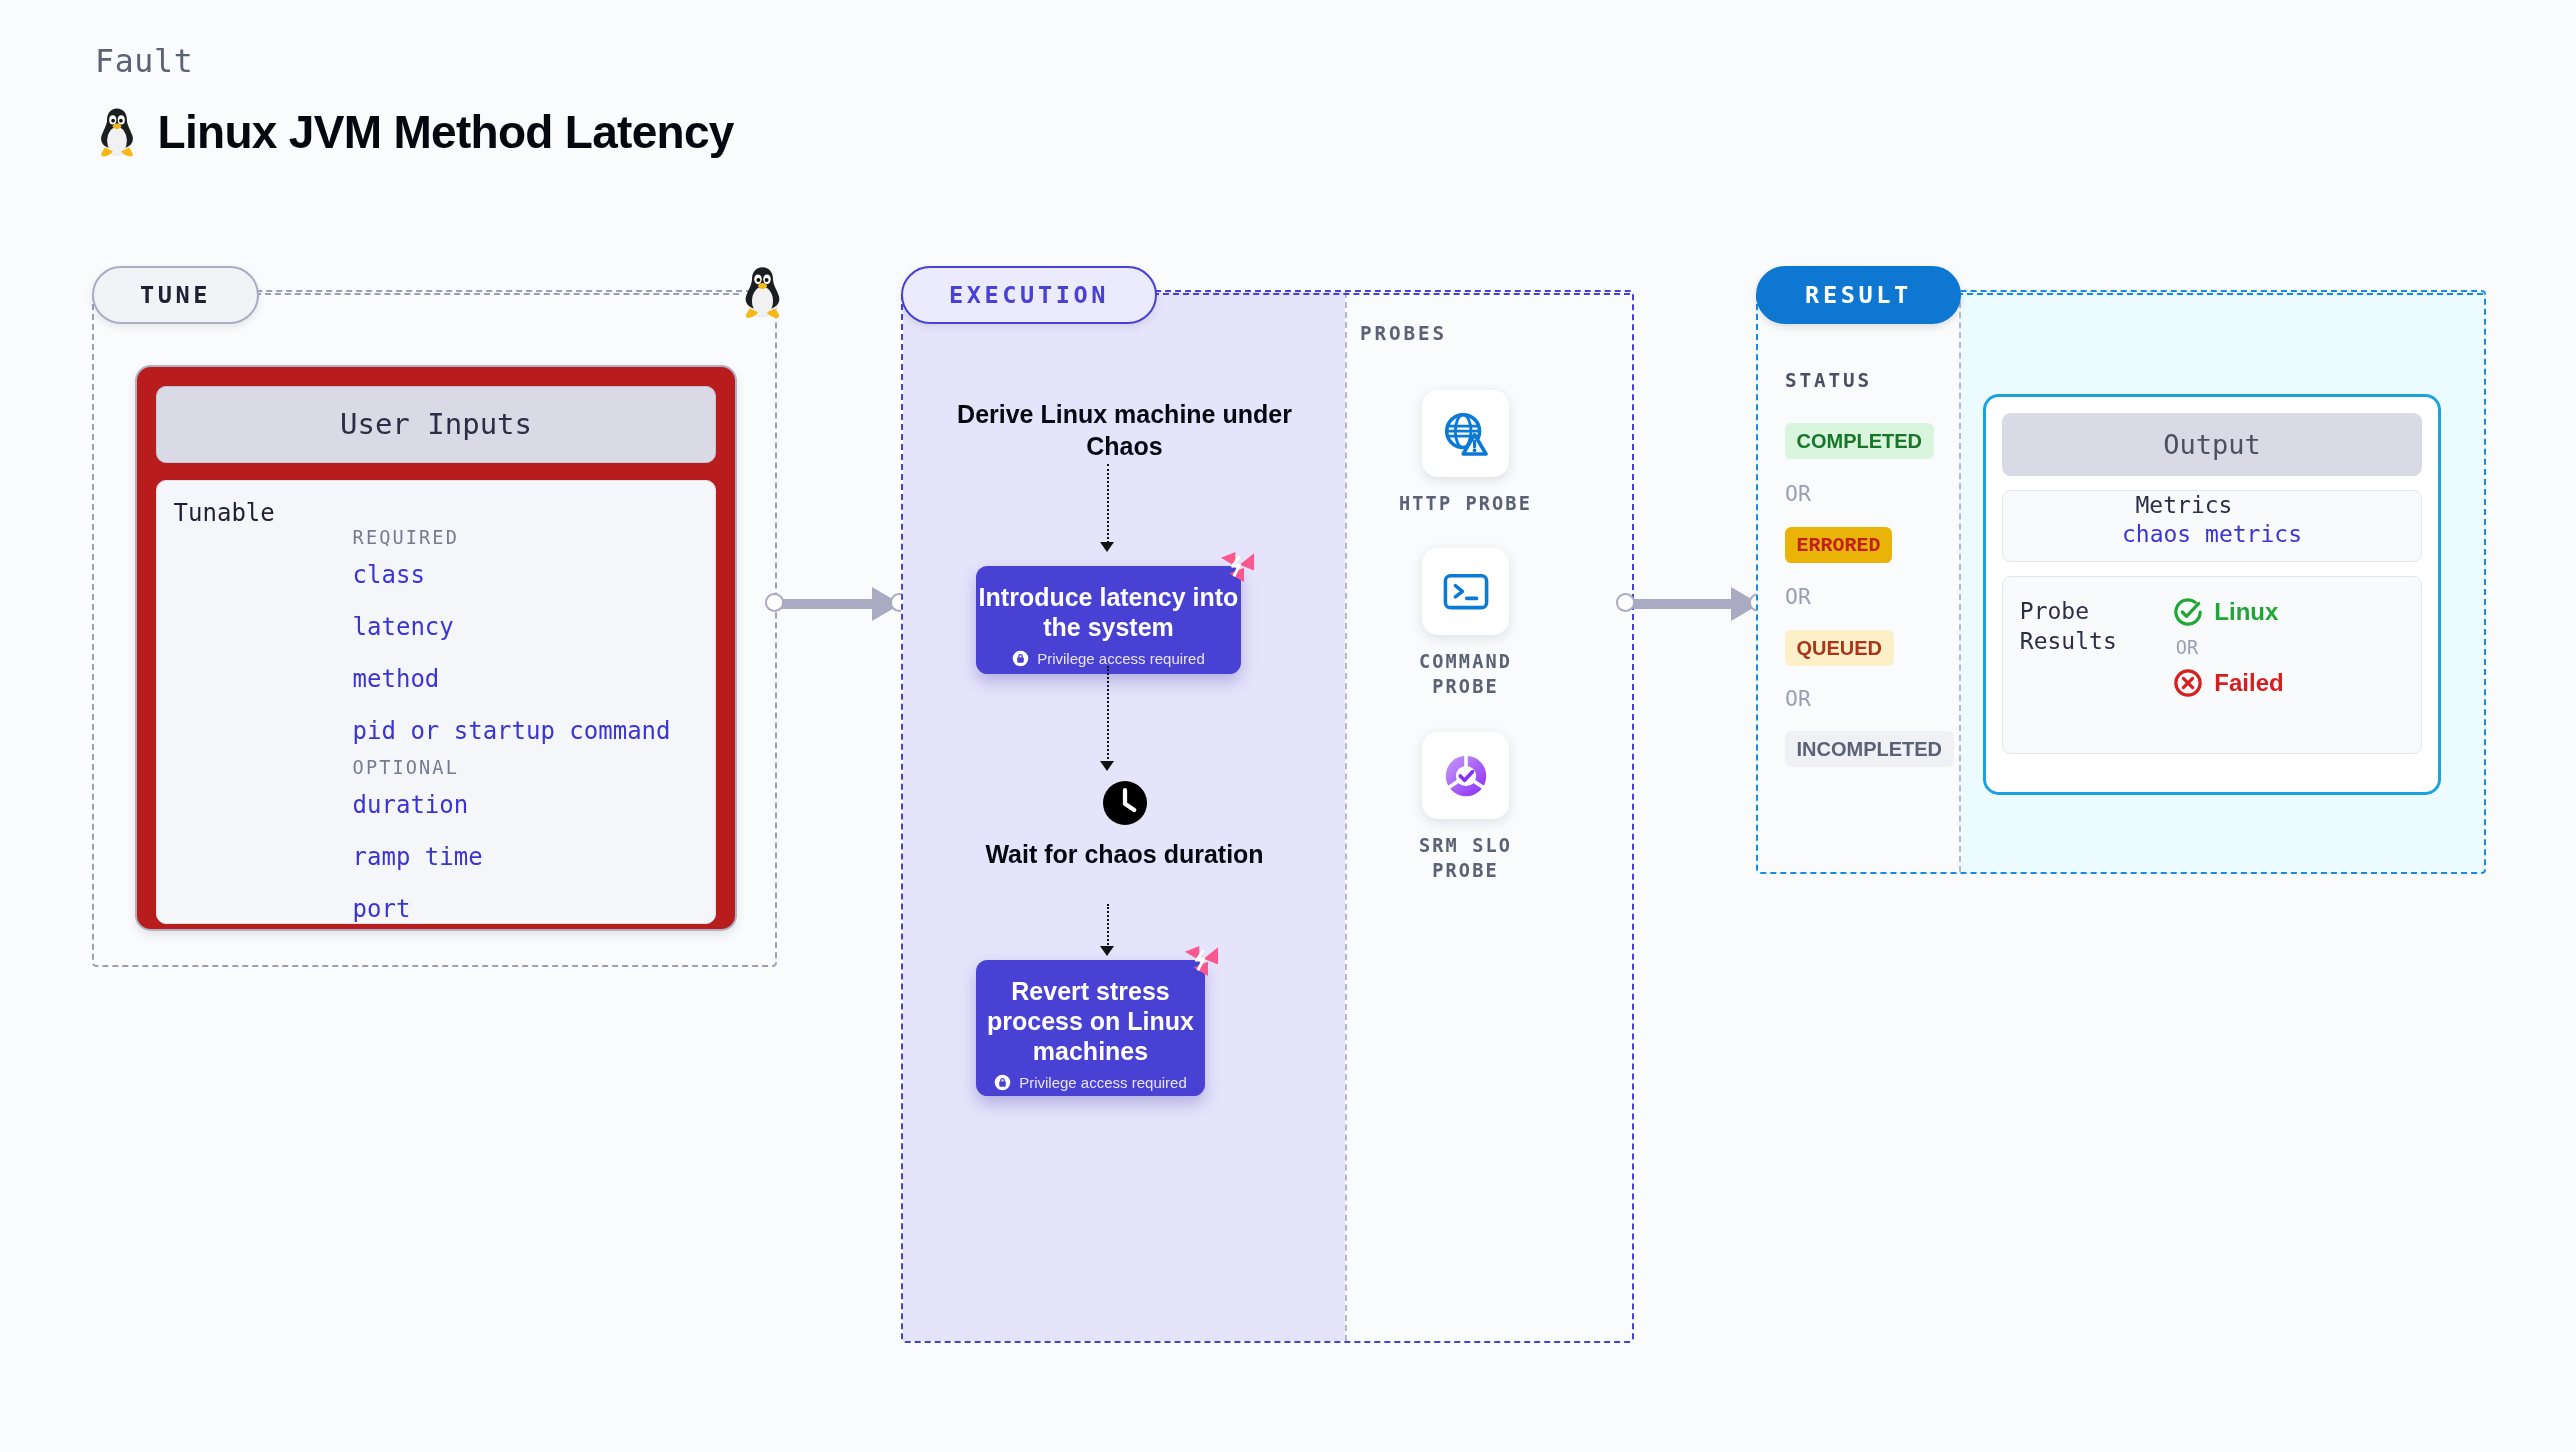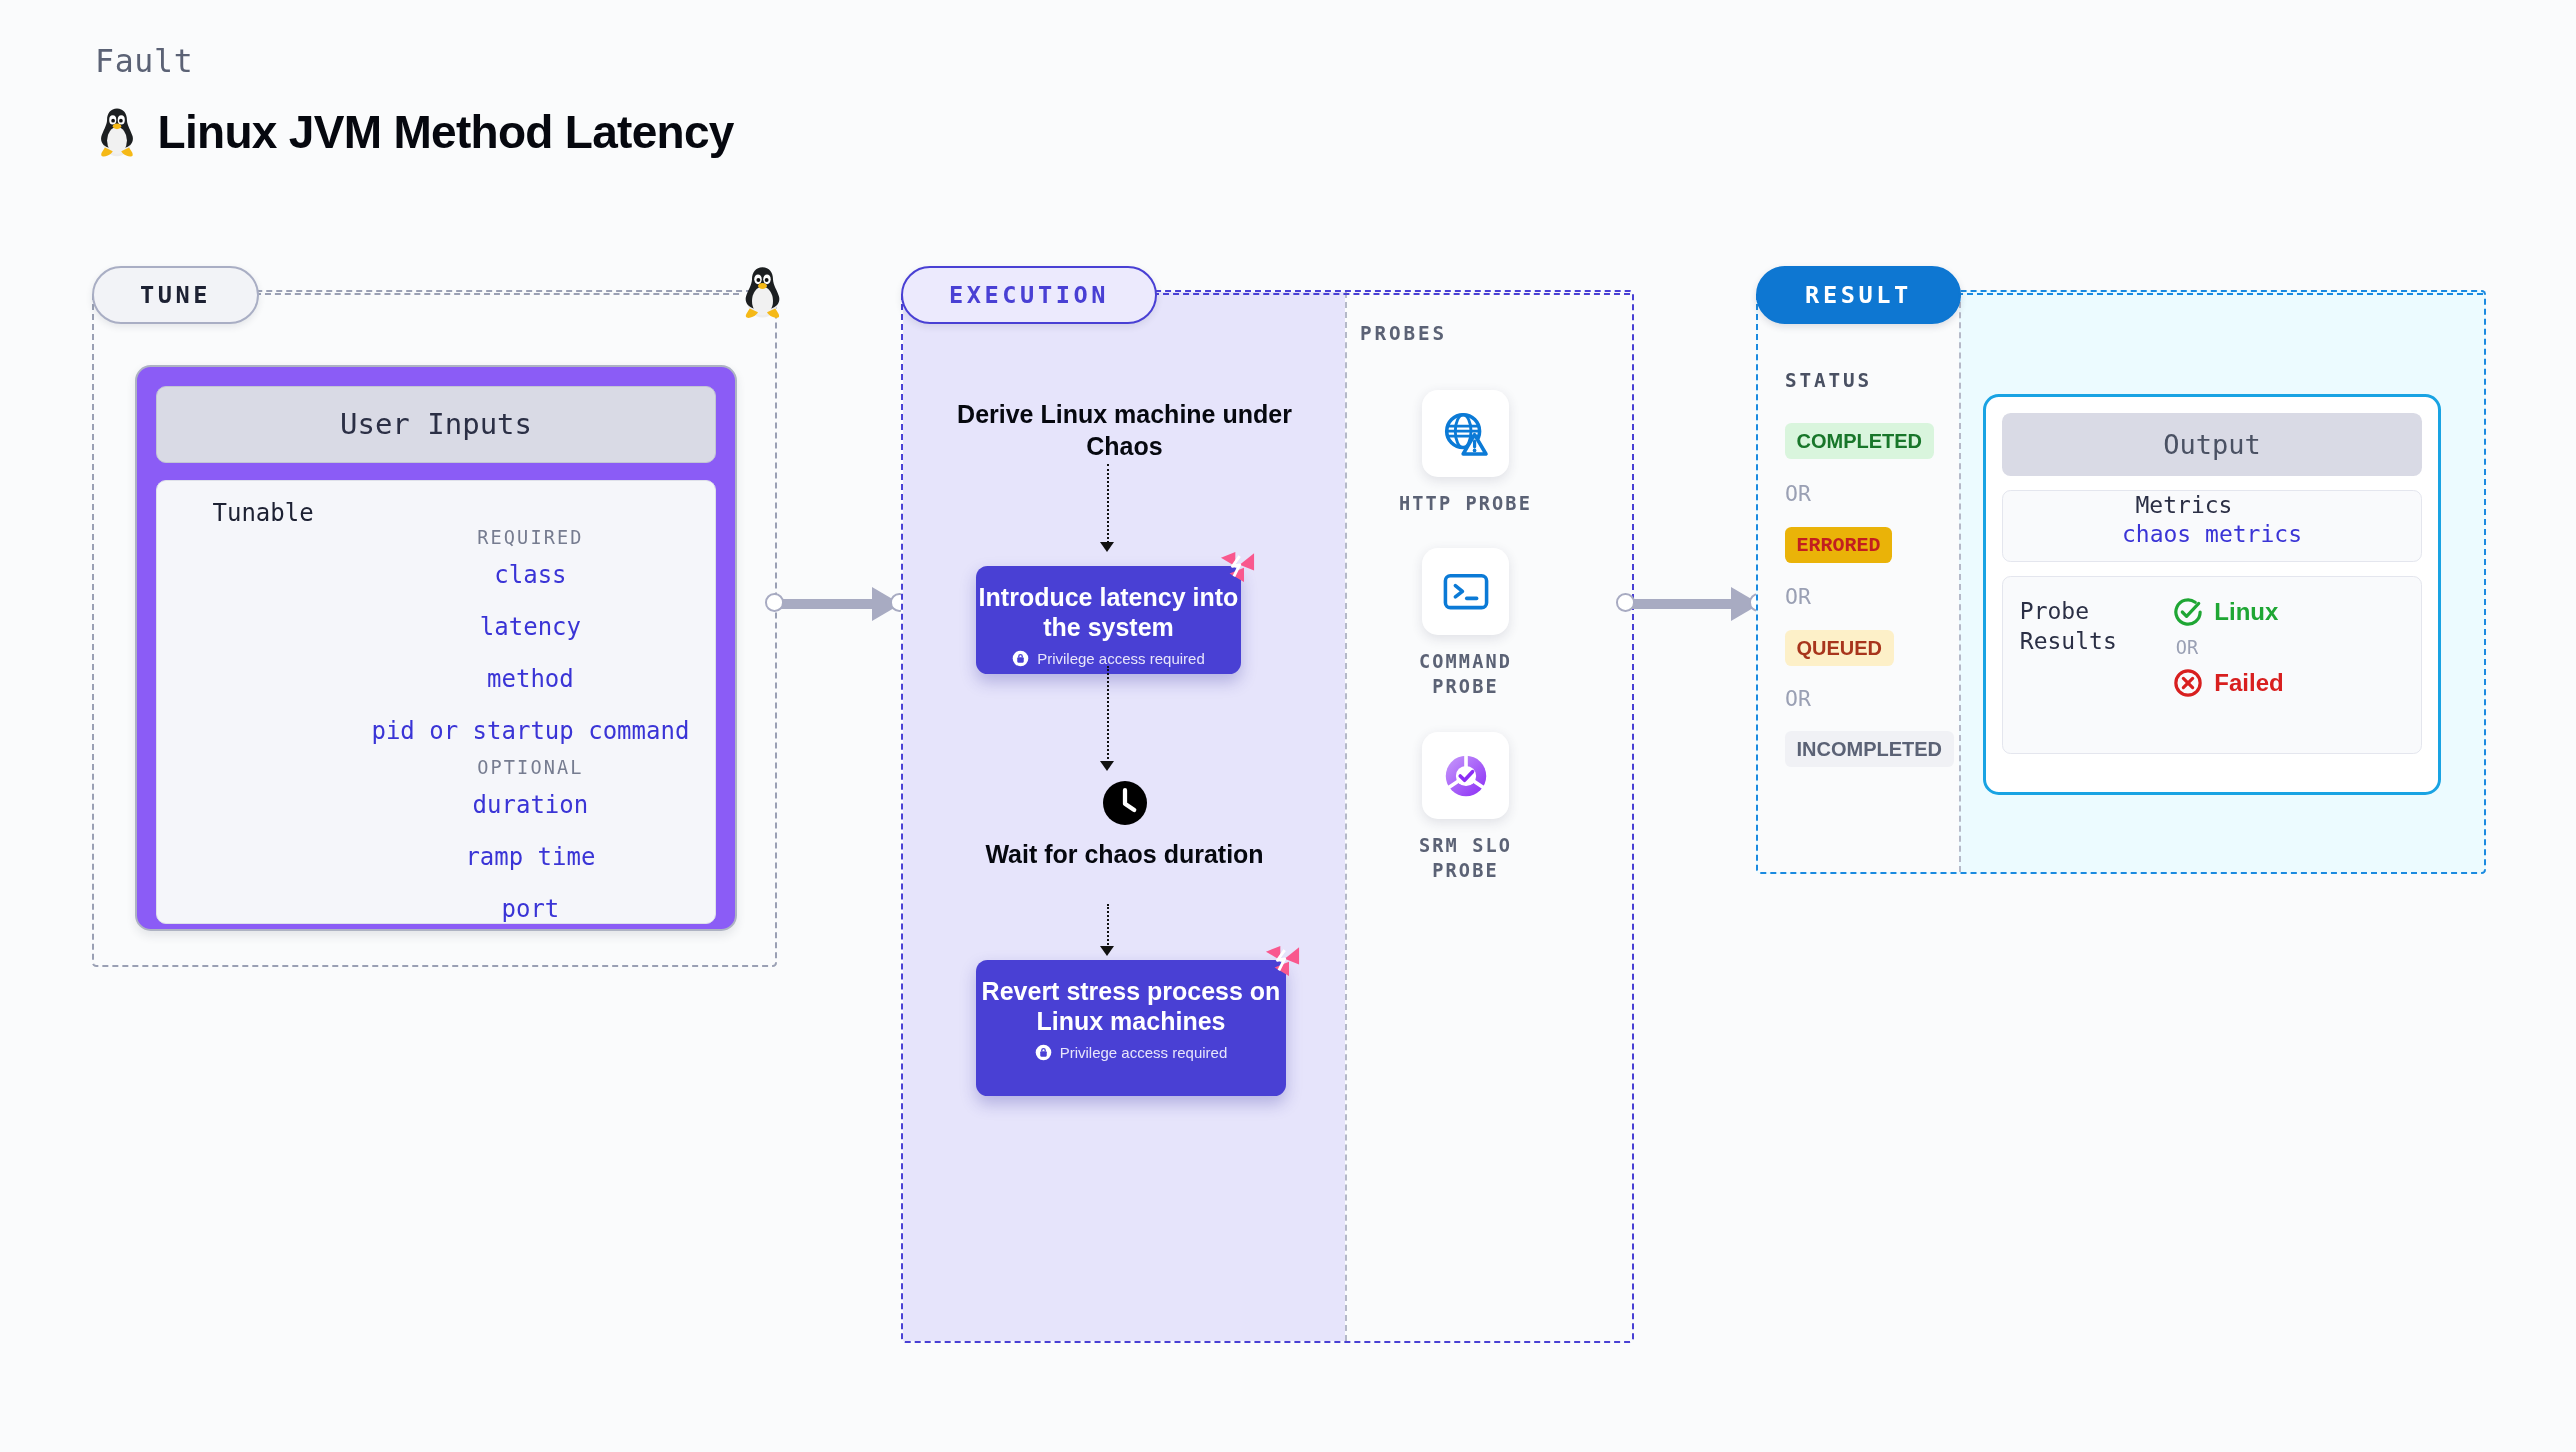--- a/index.html
+++ b/index.html
@@ -43,22 +43,22 @@
     border-left:2.1px dashed #b5b9c8;}
   #result-region{position:absolute;left:1756px;top:290px;width:726px;height:580px;
     border:2.1px dashed #1a8ae0;border-radius:4.3px;background:#ecfbff;}
   #status-fill{position:absolute;left:0;top:0;width:201px;height:100%;
     background:#fafbfc;}
   #status-divider{position:absolute;left:201px;top:0;width:0;height:100%;
     border-left:2.1px dashed #b5b9c8;}
 
   
   #tune-card{position:absolute;left:135px;top:365px;width:602px;height:566px;
-    background:#8b5cf6;border:2.1px solid #aeb3c3;border-radius:15.8px;
-    box-shadow:0 4.3px 10px rgba(40,45,70,.10);box-sizing:border-box;padding:18.6px;text-align:center;}
+    background:#b91c1c;border:2.1px solid #aeb3c3;border-radius:15.8px;
+    box-shadow:0 4.3px 10px rgba(40,45,70,.10);box-sizing:border-box;padding:18.6px;}
   #user-inputs-header{height:75px;background:#d9dae5;border:1.4px solid #c3c5d4;
     border-radius:10px;display:flex;align-items:center;justify-content:center;
     font-family:"DejaVu Sans Mono","Liberation Mono",monospace;font-size:29px;
     color:#2b2f45;}
   #tunable-box{margin-top:17px;height:444px;background:#f5f6fa;border:1.4px solid #dfe1ea;
     border-radius:10px;box-sizing:border-box;padding:18.6px 7.2px 0 17px;display:flex;}
   #tunable-label{font-family:"DejaVu Sans Mono","Liberation Mono",monospace;
     font-size:24px;color:#1d2133;width:179px;flex:none;}
   #tunable-list{flex:1;margin-top:28px;}
   .group-head{font-family:"DejaVu Sans Mono","Liberation Mono",monospace;
@@ -66,21 +66,21 @@
   .tunable-item{font-family:"DejaVu Sans Mono","Liberation Mono",monospace;
     font-size:24px;color:#3a34d6;margin-bottom:24px;}
   .tunable-item.tight{margin-bottom:11.5px;}
 
   
   #derive-text{position:absolute;left:924px;top:398px;width:401px;text-align:center;
     font-size:25px;font-weight:bold;color:#06080f;line-height:1.28;}
   .flow-box{position:absolute;background:#4940d4;border-radius:11.5px;color:#fff;
     text-align:center;box-shadow:0 7.2px 15.8px rgba(52,46,160,.28);}
   #box-introduce{left:976px;top:566px;width:265px;height:92px;padding-top:15.8px;}
-  #box-revert{left:976px;top:960px;width:310px;height:120px;padding-top:15.8px;}
+  #box-revert{left:976px;top:960px;width:229px;height:120px;padding-top:15.8px;}
   .flow-title{font-size:25px;font-weight:bold;line-height:1.2;}
   .priv-row{display:flex;align-items:center;justify-content:center;gap:7.9px;
     margin-top:8.6px;font-size:15px;color:#e7e5fb;}
   .corner-badge{position:absolute;right:-15.8px;top:-17px;width:39px;height:36px;}
 
   #clock-icon{position:absolute;left:1103px;top:781px;width:44px;height:44px;}
   #wait-text{position:absolute;left:924px;top:838px;width:401px;text-align:center;
     font-size:25px;font-weight:bold;color:#06080f;line-height:1.28;}
 
   .dot-arrow{position:absolute;width:2.1px;background:none;

